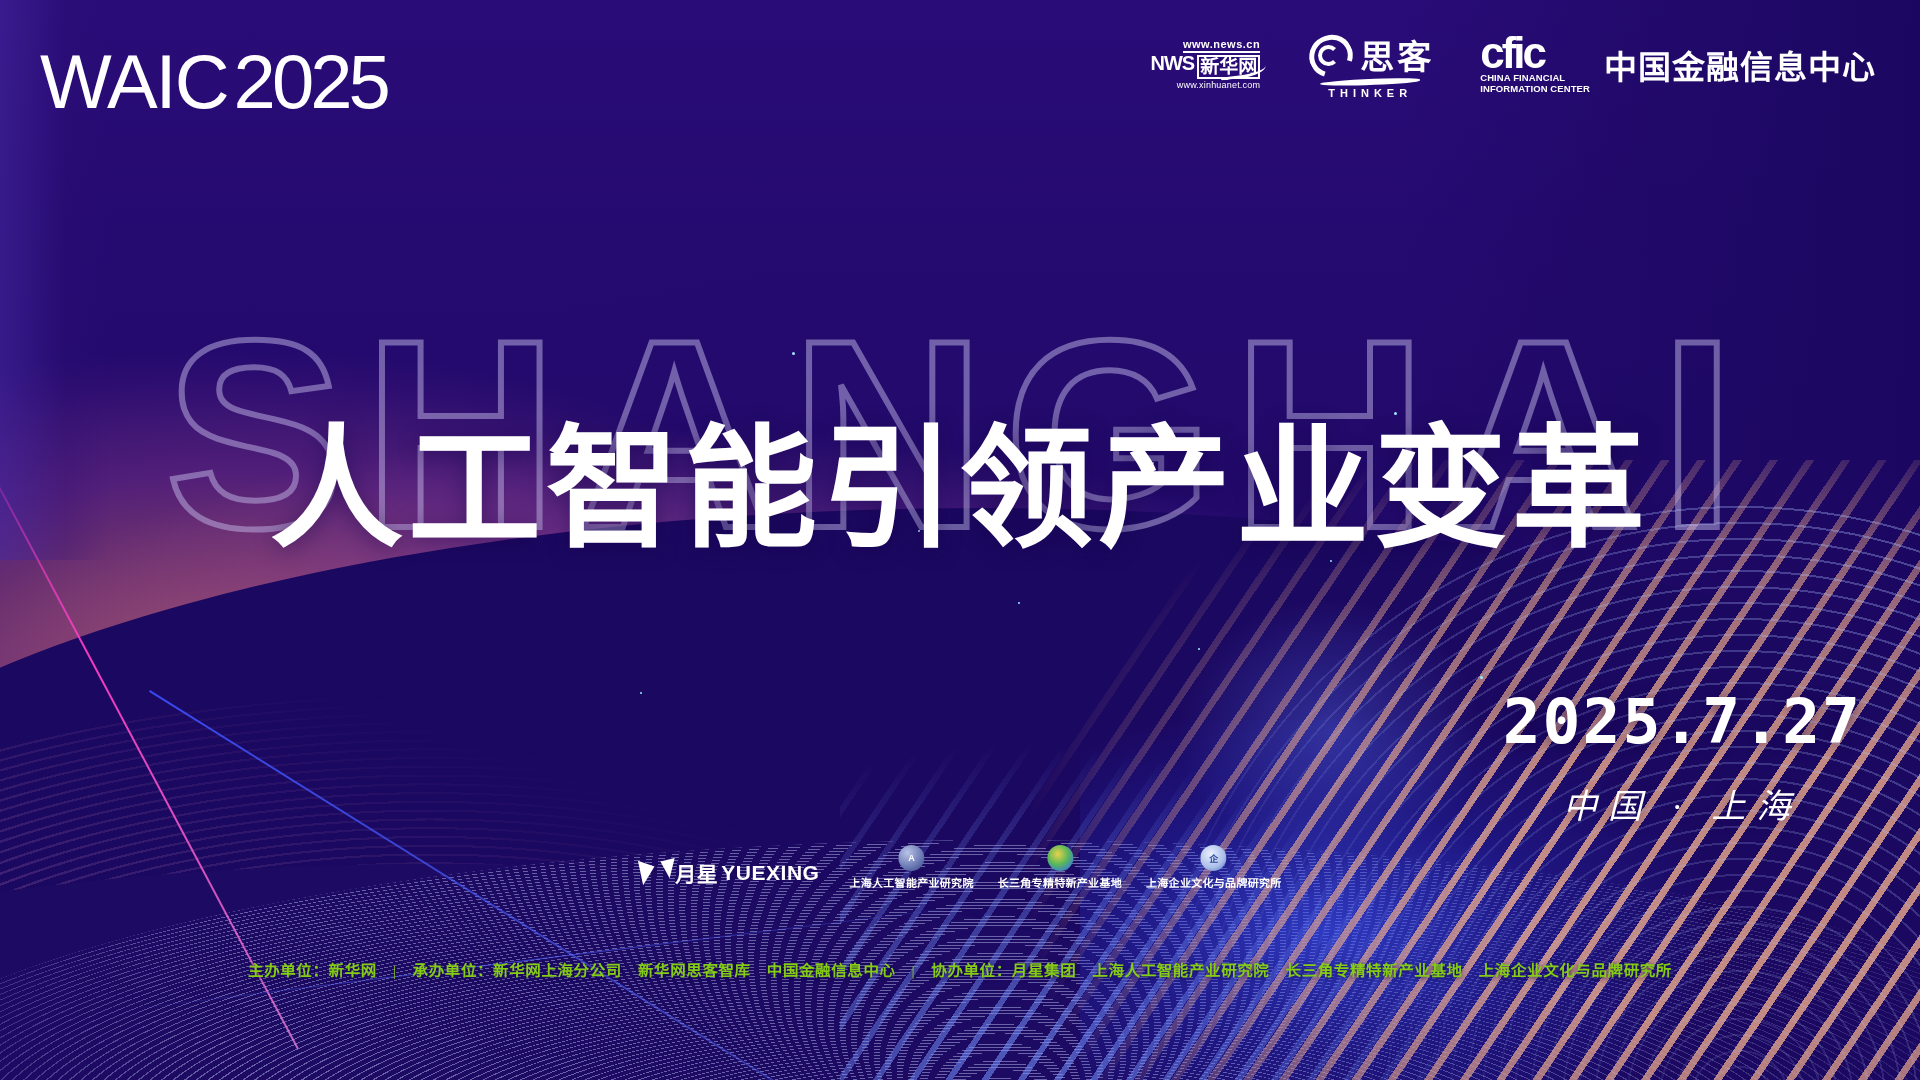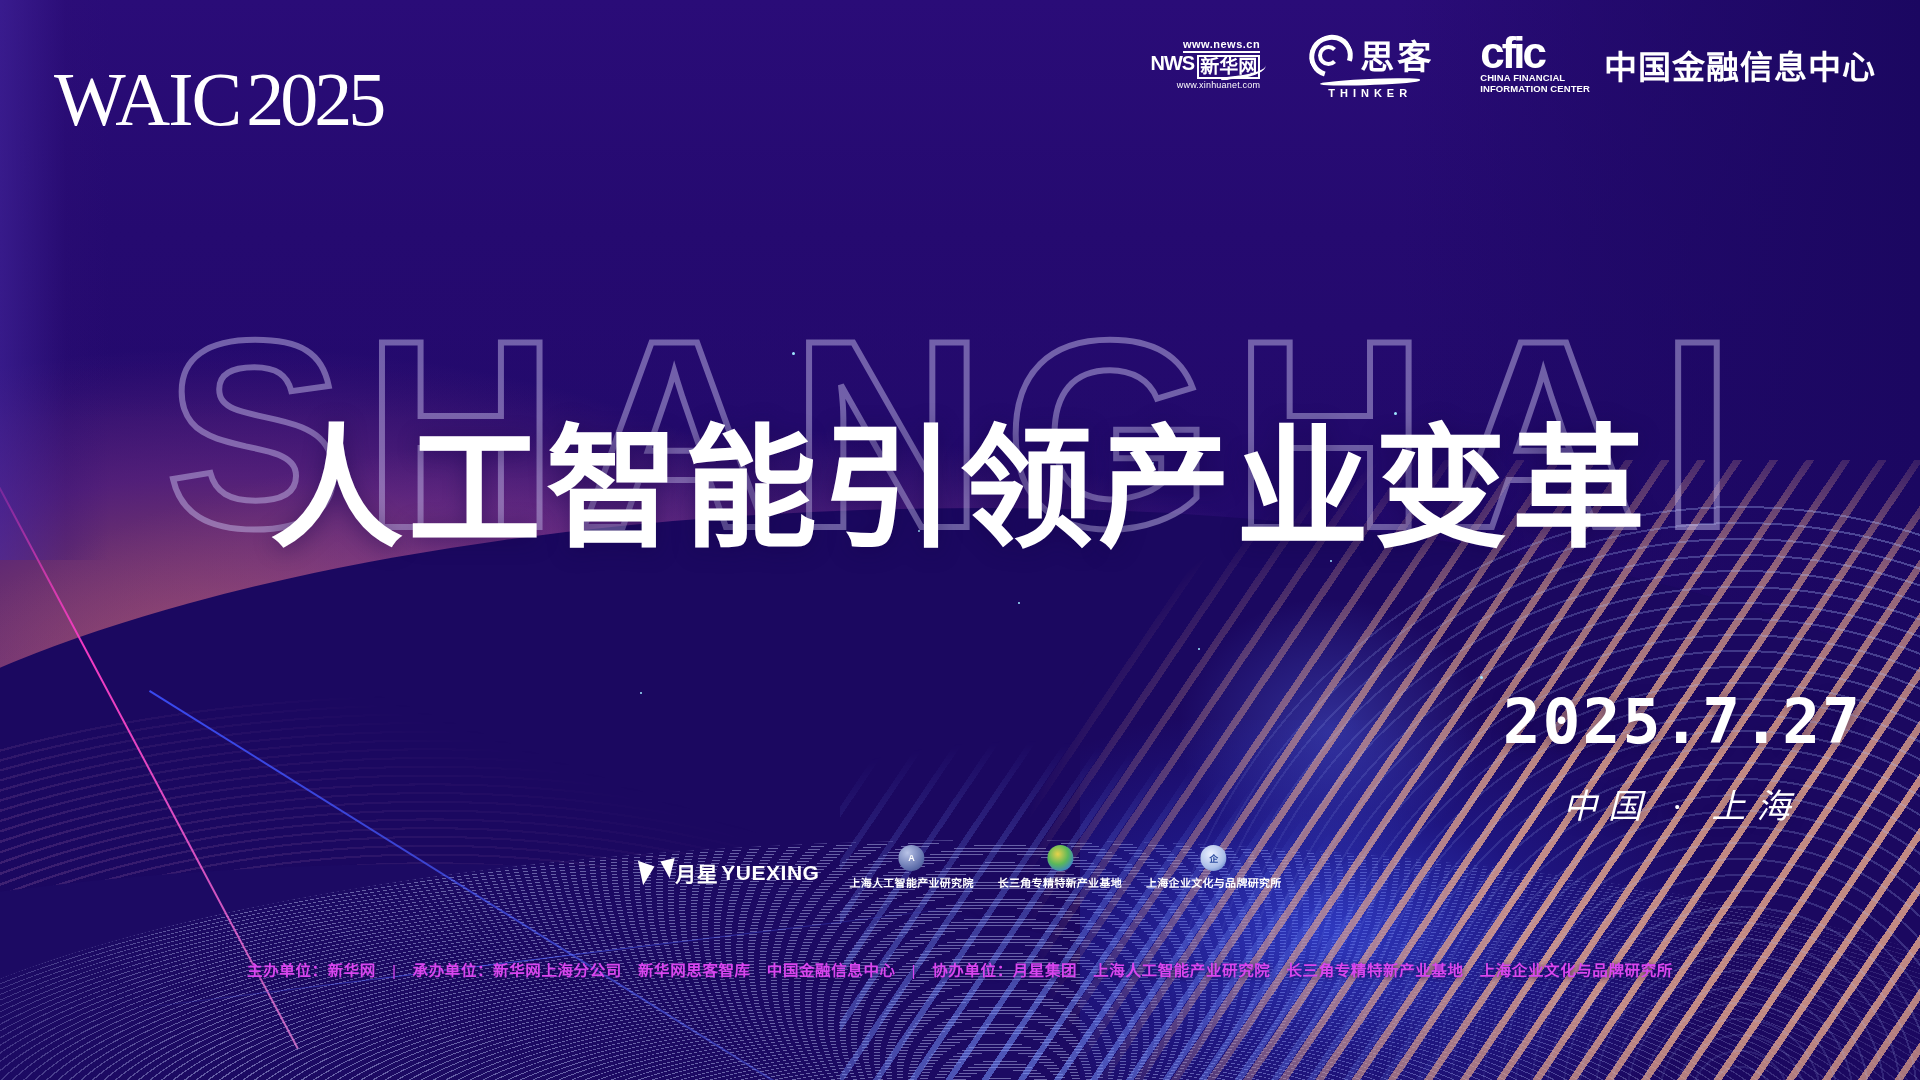--- a/index.html
+++ b/index.html
@@ -153,26 +153,26 @@
     line-height:1;
     color:transparent;
     -webkit-text-stroke:6px rgba(198,190,235,0.55);
     opacity:0.88;
     white-space:nowrap;
     user-select:none;
   }
 
   
   .waic-logo {
-    position:absolute; left:54px; top:38px;
+    position:absolute; left:40px; top:38px;
     font-size:76px; font-weight:300;
     letter-spacing:-1px;
     color:#ffffff;
-    font-family:Liberation Serif, serif;
-    display:flex; align-items:center; gap:6px;margin-top:18px;
+    font-family:Liberation Sans, sans-serif;
+    display:flex; align-items:center; gap:6px;
   }
   .waic-logo .waic-word { font-weight:400; letter-spacing:-2px; }
   .waic-logo .waic-year { font-weight:300; letter-spacing:-4px; }
 
   .partner-logos {
     position:absolute; right:44px; top:30px;
     display:flex; align-items:center; gap:46px;
   }
   .plogo { display:flex; align-items:center; color:#fff; }
 
@@ -307,23 +307,24 @@
     font-size:9px; font-weight:700; color:#fff;
   }
   .badge-saiia { background:radial-gradient(circle at 35% 30%,#b9c4e8,#5a6aa8 70%,#39406e); }
   .badge-csj { background:radial-gradient(circle at 40% 35%,#e8d24a,#5ab85a 45%,#3a7fd0 80%); }
   .badge-cc { background:radial-gradient(circle at 40% 35%,#eaf0ff,#a9bde8 60%,#3e63b8); color:#2b4a9e; }
 
   
   .footer {
     position:absolute; left:0; bottom:100px; width:100%;
     text-align:center;
-    color:#d946ef; font-size:15.5px; font-weight:700;
+    color:#84cc16; font-size:15.5px; font-weight:700;
     letter-spacing:0.6px;
     text-shadow:0 1px 5px rgba(25,5,75,0.85);
+    font-family:Liberation Serif, serif;
   }
   .footer .sep { margin:0 16px; font-weight:400; }
 </style>
 </head>
 <body>
 
 <div class="poster">
 
   <div class="bg-base"></div>
   <div class="bg-topglow"></div>

